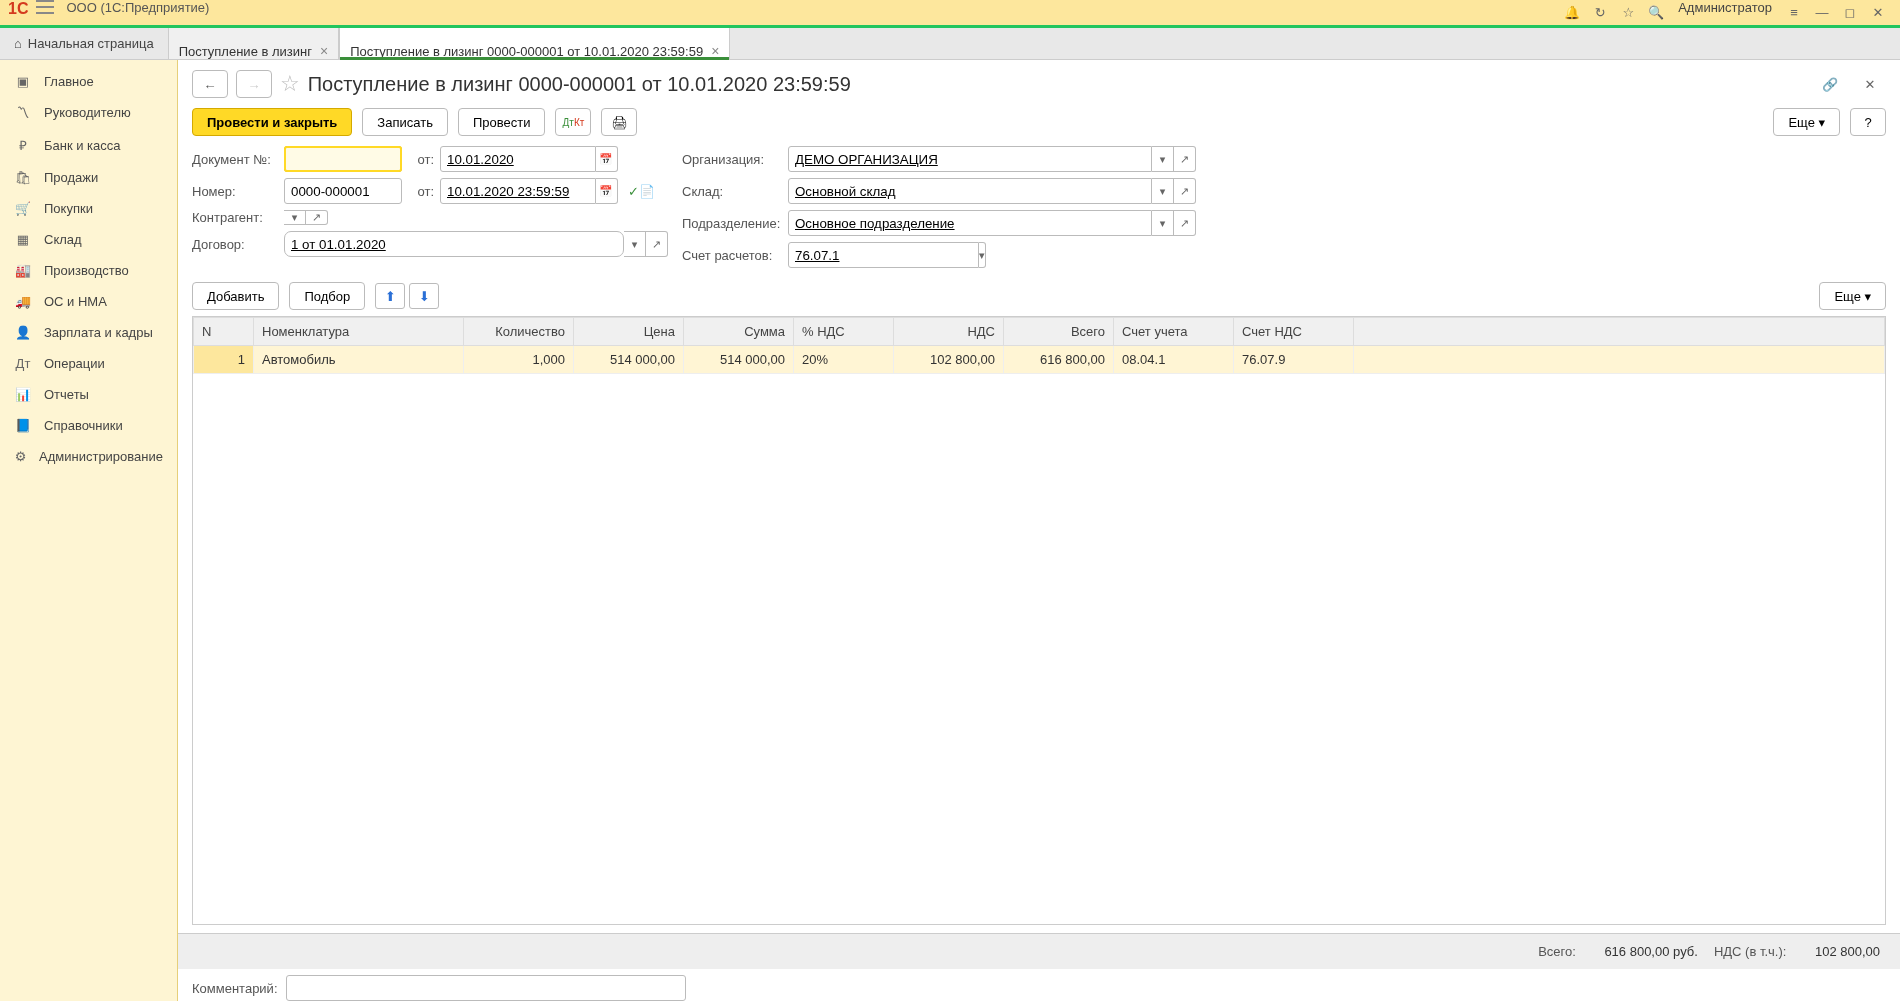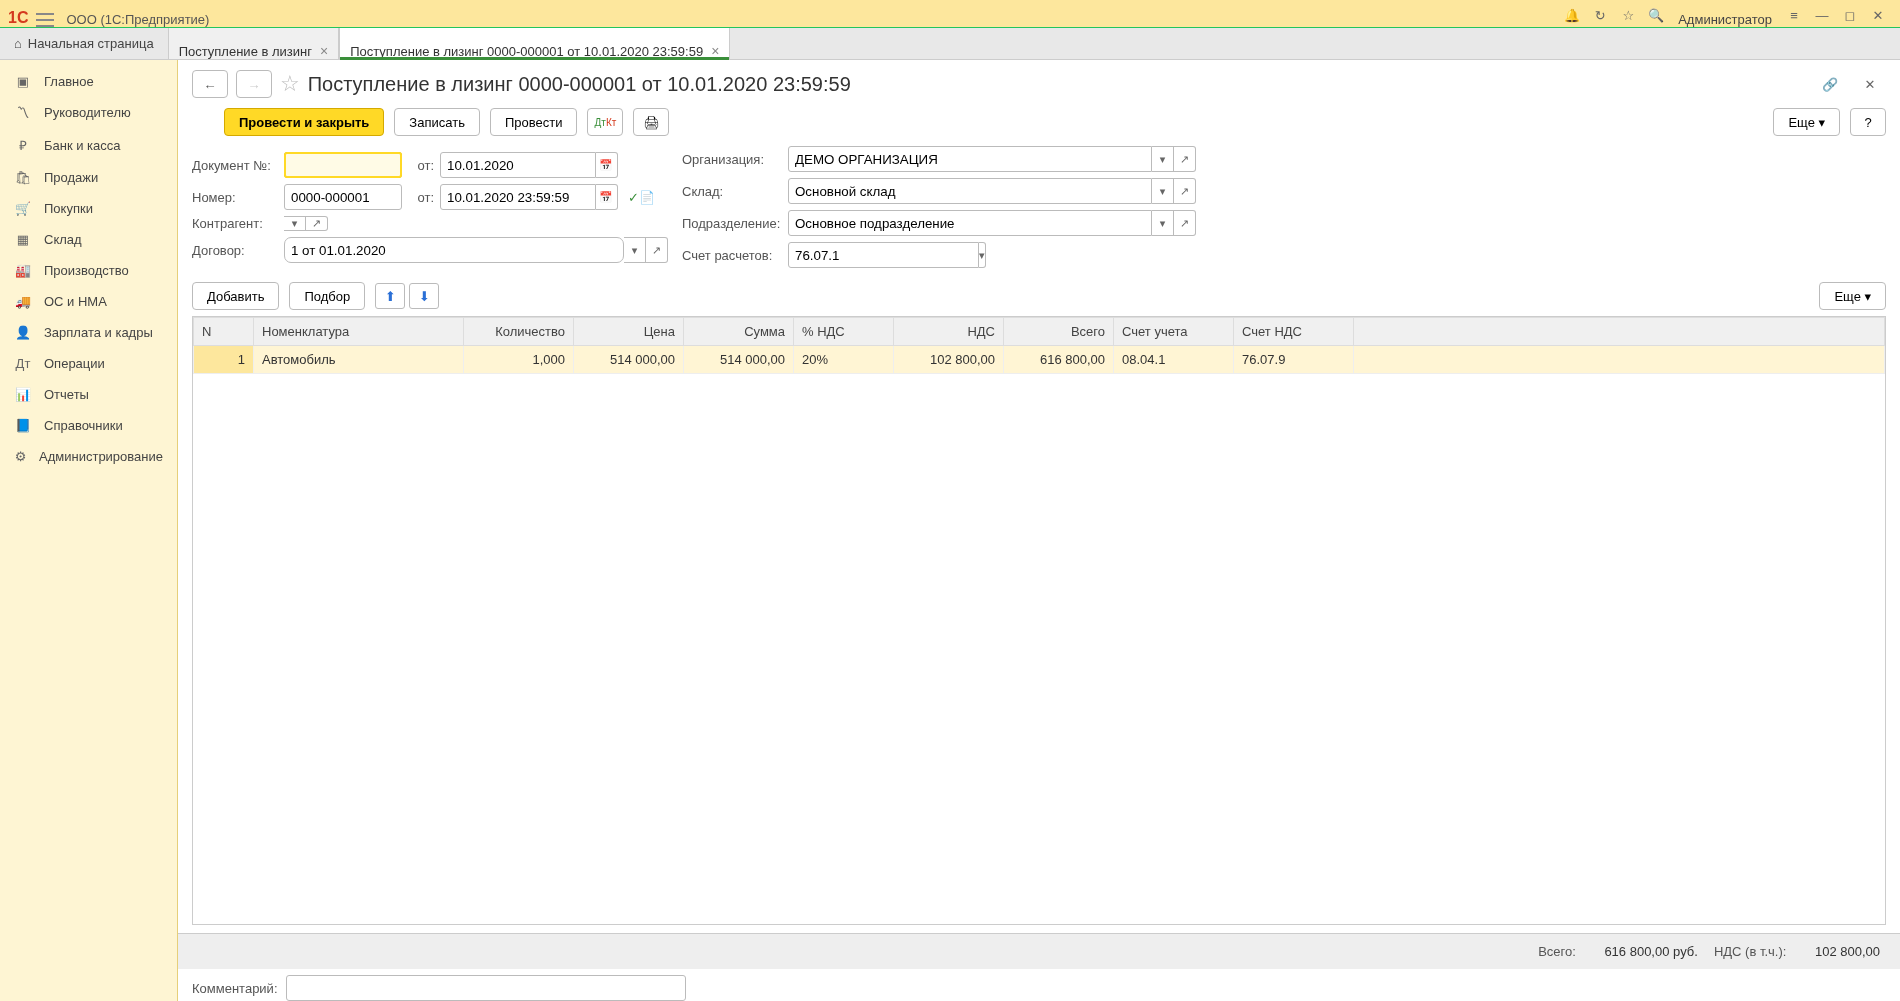--- a/index.html
+++ b/index.html
@@ -1,19 +1,19 @@
 <!DOCTYPE html>
 <html><head>
 <meta charset="utf-8">
 <style>
 * { box-sizing: border-box; margin: 0; padding: 0; font-family: Arial, sans-serif; }
 body { font-size: 13px; color: #333; background: #fff; overflow: hidden; }
 
 
-.topbar { height: 28px; background: #fde79d; display: flex; align-items: flex-end; padding: 0 8px; border-bottom: 1px solid #22c55e; }
+.topbar { height: 28px; background: #fde79d; display: flex; align-items: flex-start; padding: 0 8px; border-bottom: 3px solid #22c55e; }
 .topbar .logo { color: #d43a1e; font-weight: bold; font-size: 16px; margin-right: 8px; }
 .topbar .hamburger { width: 18px; height: 14px; margin-right: 12px; cursor: pointer; display: flex; flex-direction: column; justify-content: space-between; }
 .topbar .hamburger span { height: 2px; background: #888; }
 .topbar .title { flex: 0 0 auto; color: #555; }
 .topbar .spacer { flex: 1; }
 .topbar .icon-btn { width: 24px; height: 24px; display: flex; align-items: center; justify-content: center; cursor: pointer; color: #666; margin: 0 2px; }
 .topbar .user { margin: 0 8px; color: #444; }
 
 
 .tabsbar { height: 32px; background: #e8e8e8; display: flex; align-items: stretch; border-bottom: 1px solid #ccc; }
@@ -36,36 +36,36 @@
 .nav-btn { width: 36px; height: 28px; border: 1px solid #bbb; border-radius: 4px; background: #fff; cursor: pointer; display: flex; align-items: center; justify-content: center; color: #555; }
 .nav-btn.disabled { color: #ccc; }
 .star { color: #bbb; font-size: 22px; cursor: pointer; }
 .doc-title { font-size: 20px; color: #333; }
 .doc-header .spacer { flex: 1; }
 .hdr-icon { width: 24px; height: 24px; display:flex; align-items:center; justify-content:center; cursor:pointer; color:#666; margin:0 4px; }
 
 
 .toolbar { display: flex; align-items: center; padding: 4px 14px 10px; gap: 10px; }
 .btn { height: 28px; padding: 0 14px; border: 1px solid #bbb; border-radius: 4px; background: #fff; cursor: pointer; font-size: 13px; }
-.btn.primary { background: #ffd926; border-color: #d4a900; font-weight: bold; margin-left: 32px; }
+.btn.primary { background: #ffd926; border-color: #d4a900; font-weight: bold; }
 .btn.icon-only { width: 36px; padding: 0; display:flex; align-items:center; justify-content:center; }
 .toolbar .spacer { flex:1; }
 
 
 .form { padding: 0 14px; }
 .form-row { display: flex; align-items: center; margin-bottom: 6px; gap: 6px; }
 .lbl { width: 86px; color: #555; flex-shrink: 0; }
 .lbl.w2 { width: 100px; }
 .inp { height: 26px; border: 1px solid #bbb; border-radius: 3px; padding: 0 6px; background: #fff; }
 .inp.focus { border-color: #d4a900; background: #fffbe6; outline: 2px solid #ffd926; outline-offset: -2px; }
 .inp-group { display: flex; align-items: stretch; }
-.inp-group .inp { border-radius: 3px 0 0 3px; }
+.inp-group .inp { border-radius: 3px 0 0 3px; text-decoration: underline; }
 .inp-group .pick { width: 22px; border: 1px solid #bbb; border-left: none; background: #fff; cursor: pointer; display:flex; align-items:center; justify-content:center; font-size: 11px; color:#666; }
 .inp-group .pick:last-child { border-radius: 0 3px 3px 0; }
-.col-left { width: 504px; flex-shrink:0;margin-top:6px; }
+.col-left { width: 504px; flex-shrink:0; }
 .col-right { flex: 1; padding-left: 0; }
 .form-cols { display:flex; }
 .link { color: #0066cc; text-decoration: underline; cursor:pointer; }
 
 
 .tbl-toolbar { display: flex; align-items: center; padding: 8px 14px 6px; gap: 10px; }
 .arrow-btns { display:flex; gap:4px; }
 .arrow-btn { width:30px; height:26px; border:1px solid #bbb; border-radius:3px; background:#fff; display:flex; align-items:center; justify-content:center; cursor:pointer; }
 .arrow-btn.up { color:#2a6fd6; }
 .arrow-btn.down { color:#2a6fd6; }

